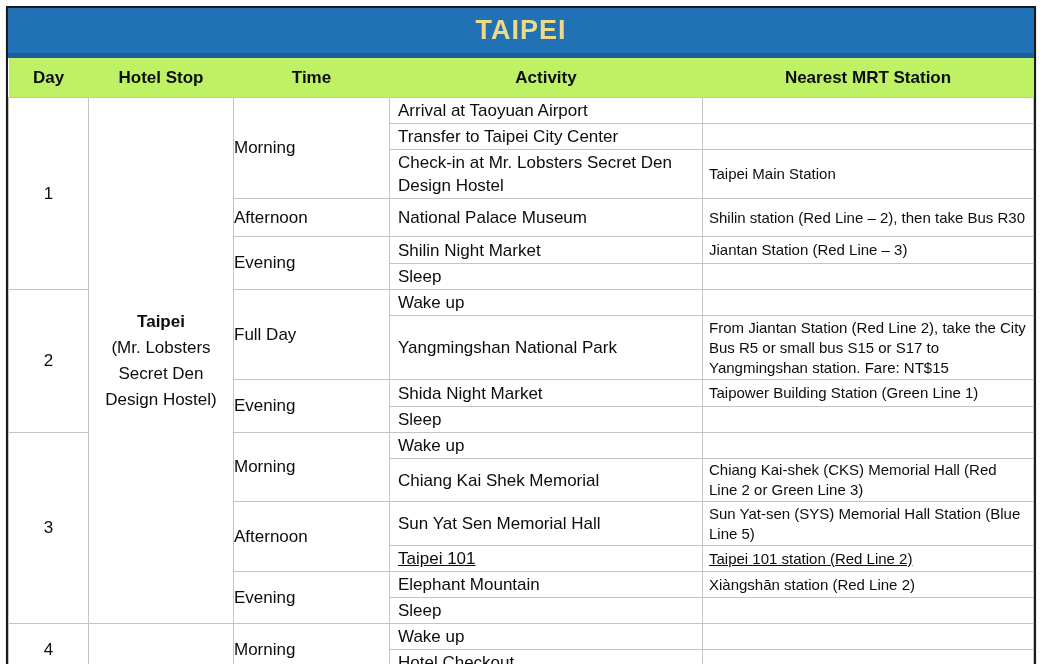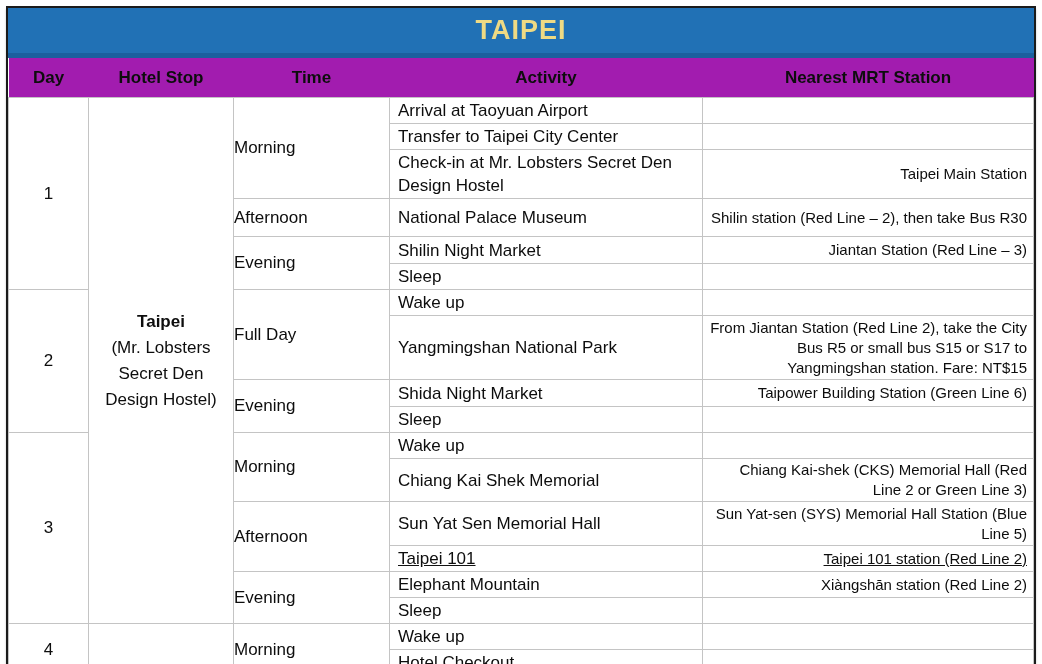--- a/index.html
+++ b/index.html
@@ -44,21 +44,21 @@
     border-collapse: collapse;
     table-layout: fixed;
   }
   col.c-day      { width: 80px; }
   col.c-hotel    { width: 145px; }
   col.c-time     { width: 156px; }
   col.c-activity { width: 313px; }
   col.c-mrt      { width: auto; }
 
   th {
-    background: #a21caf;
+    background: #bef264;
     border: none;
     height: 39px;
     font-size: 17px;
     font-weight: bold;
     color: #0d0d0d;
     text-align: center;
     padding: 0;
   }
   td {
     border: 1px solid #c4c4c4;
@@ -83,21 +83,21 @@
     text-align: left;
     vertical-align: middle;
   }
   td.activity {
     text-align: left;
     vertical-align: middle;
     padding: 1px 6px 1px 8px;
     line-height: 23px;
   }
   td.mrt {
-    text-align: right;
+    text-align: left;
     vertical-align: middle;
     font-size: 15px;
     line-height: 20px;
     padding: 1px 6px;
   }
 </style>
 </head>
 <body>
 
 <div class="page">
@@ -161,21 +161,21 @@
             <td class="activity">Wake up</td>
             <td class="mrt"></td>
           </tr>
           <tr style="height: 64px;">
             <td class="activity">Yangmingshan National Park</td>
             <td class="mrt">From Jiantan Station (Red Line 2), take the City Bus R5 or small bus S15 or S17 to Yangmingshan station. Fare: NT$15</td>
           </tr>
           <tr style="height: 27px;">
             <td class="time" rowspan="2">Evening</td>
             <td class="activity">Shida Night Market</td>
-            <td class="mrt">Taipower Building Station (Green Line 6)</td>
+            <td class="mrt">Taipower Building Station (Green Line 1)</td>
           </tr>
           <tr style="height: 25px;">
             <td class="activity">Sleep</td>
             <td class="mrt"></td>
           </tr>
           <tr style="height: 25px;">
             <td class="day" rowspan="6">3</td>
             <td class="time" rowspan="2">Morning</td>
             <td class="activity">Wake up</td>
             <td class="mrt"></td>

